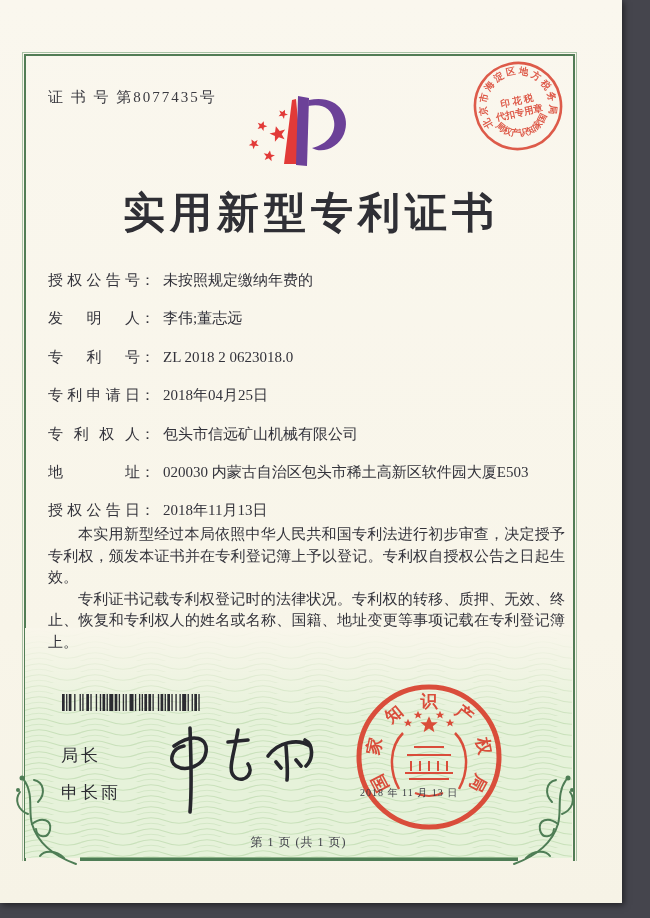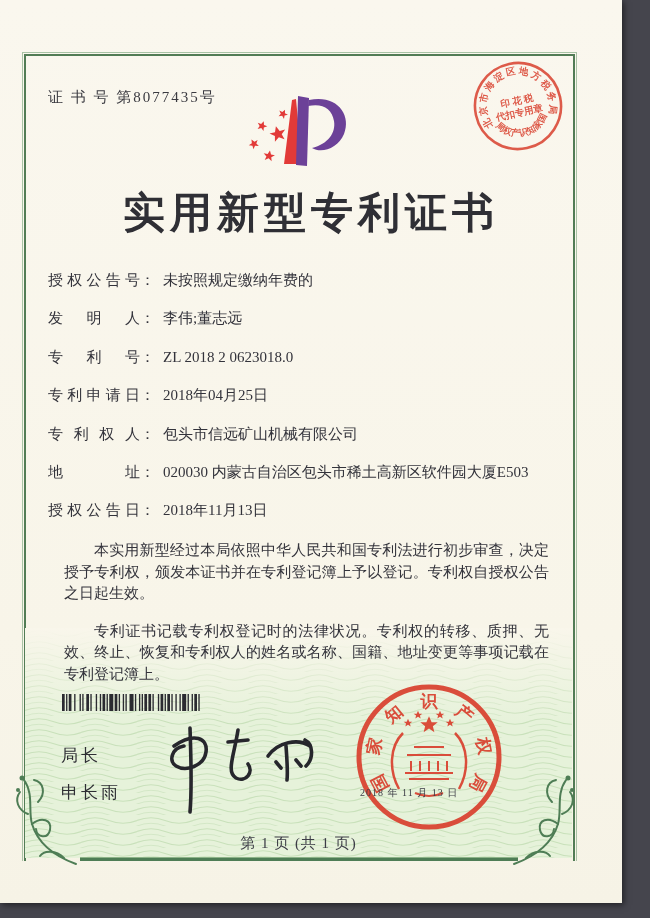--- a/index.html
+++ b/index.html
@@ -42,34 +42,34 @@
   }
   .fields{position:absolute;left:48px;top:0;width:520px;z-index:3;}
   .field-row{position:absolute;left:0;font-size:15px;color:#33333b;white-space:nowrap;}
   .lbl{display:inline-block;width:92px;text-align:justify;text-align-last:justify;vertical-align:bottom;}
   .colon{margin-right:8px;}
   .grant-no-group{position:absolute;left:284px;top:0;}
   .body-text{
     position:absolute;left:48px;top:524px;width:517px;z-index:3;
     font-size:15px;line-height:21.5px;color:#33333b;text-align:justify;
   }
-  .body-text p{margin:16px;text-indent:2em;}
+  .body-text p{margin:0;text-indent:2em;}
   .barcode{position:absolute;left:62px;top:694px;z-index:3;}
   .officer{position:absolute;left:55px;top:744px;z-index:3;font-size:17px;color:#2e2e34;letter-spacing:3px;margin-left:6px;}
   .officer div{margin-bottom:14px;}
   .signature{position:absolute;left:150px;top:716px;z-index:3;}
   .seal-big{position:absolute;left:353px;top:681px;z-index:4;opacity:.92;}
   .seal-date{
     position:absolute;left:360px;top:786px;z-index:5;font-size:10px;color:#3a3a44;
     letter-spacing:1px;white-space:nowrap;
   }
   .seal-top{position:absolute;left:470px;top:58px;z-index:4;opacity:.85;}
   .footer{
     position:absolute;left:22px;top:834px;width:553px;text-align:center;
-    font-size:15px;color:#3c3c46;letter-spacing:1px;z-index:3;
+    font-size:12px;color:#3c3c46;letter-spacing:1px;z-index:3;
   }
   svg text{font-family:"Liberation Serif","DejaVu Serif",serif;}
 </style>
 </head>
 <body>
 
 <div class="scan-page">
 
   <div class="frame">
     <div class="frame-inner"></div>

